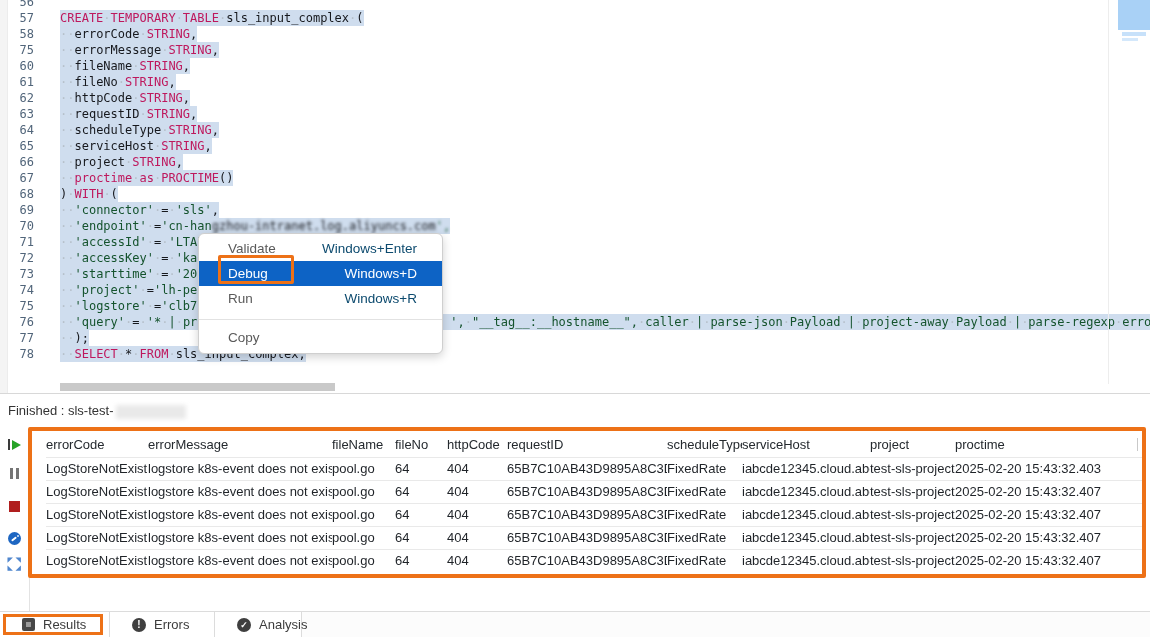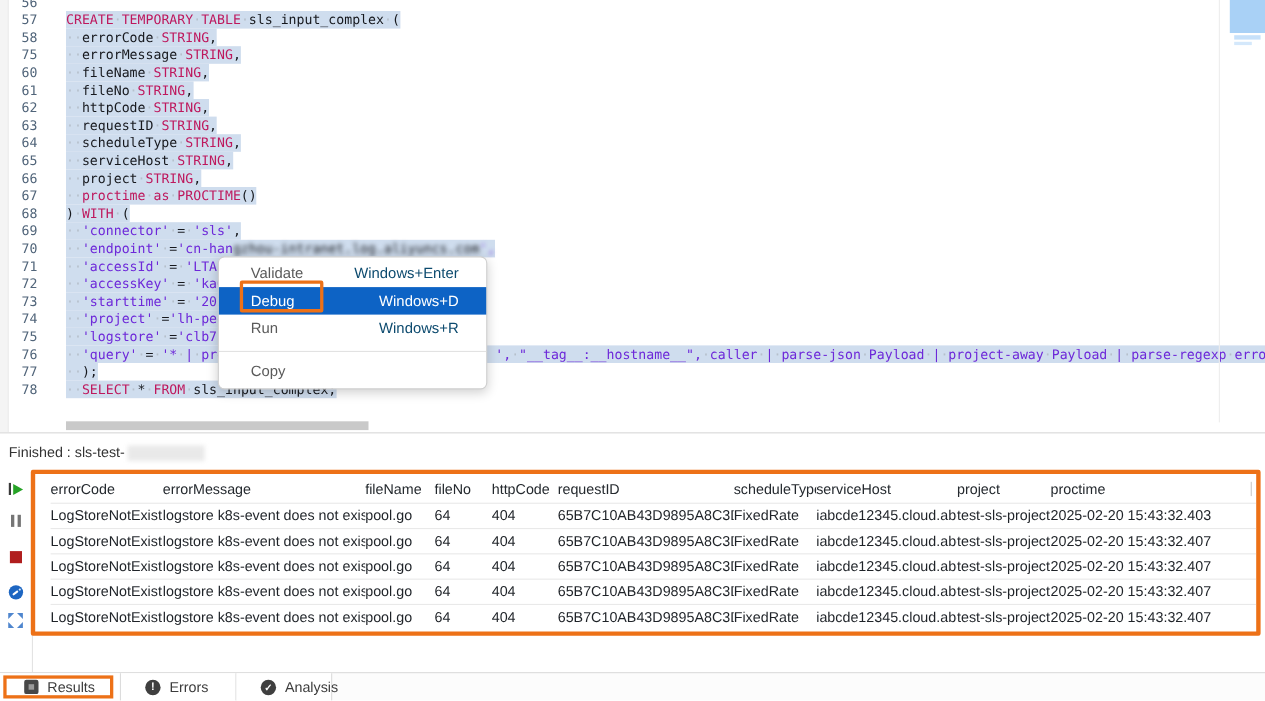--- a/index.html
+++ b/index.html
@@ -8,21 +8,21 @@
 
   
   #editor { position:absolute; left:0; top:0; width:1150px; height:393px; overflow:hidden; background:#fff; }
   #gutter-strip { position:absolute; left:0; top:0; width:8px; height:393px; background:#f4f4f4; border-right:1px solid #ececec; }
   #code-lines { position:absolute; left:0; top:-6px; width:1150px; font-family:"DejaVu Sans Mono", monospace; font-size:12px; line-height:16px; }
   .crow { display:flex; height:16px; white-space:pre; }
   .lnum { flex:none; width:34px; text-align:right; color:#51657a; }
   .ctext { margin-left:26px; white-space:pre; }
   .sel { background:#cfddee; }
   .kw { color:#be185d; }
-  .str { color:#6d28d9; }
+  .str { color:#14532d; }
   .pl { color:#16181d; }
   .ws { color:#b6c0cb; }
   .bl { filter:blur(1.8px); }
   .ghost { visibility:hidden; }
   #editor-vline { position:absolute; left:1108px; top:0; width:1px; height:384px; background:#ededed; }
   #minimap { position:absolute; left:1118px; top:0; width:32px; height:30px; background:#a9d1f6; }
   #minimap-line1 { position:absolute; left:1122px; top:32px; width:24px; height:4px; background:#c7e1fa; }
   #minimap-line2 { position:absolute; left:1122px; top:38px; width:16px; height:3px; background:#d4e8fb; }
   #hscroll { position:absolute; left:60px; top:383px; width:275px; height:8px; background:#c9c9c9; }
 

